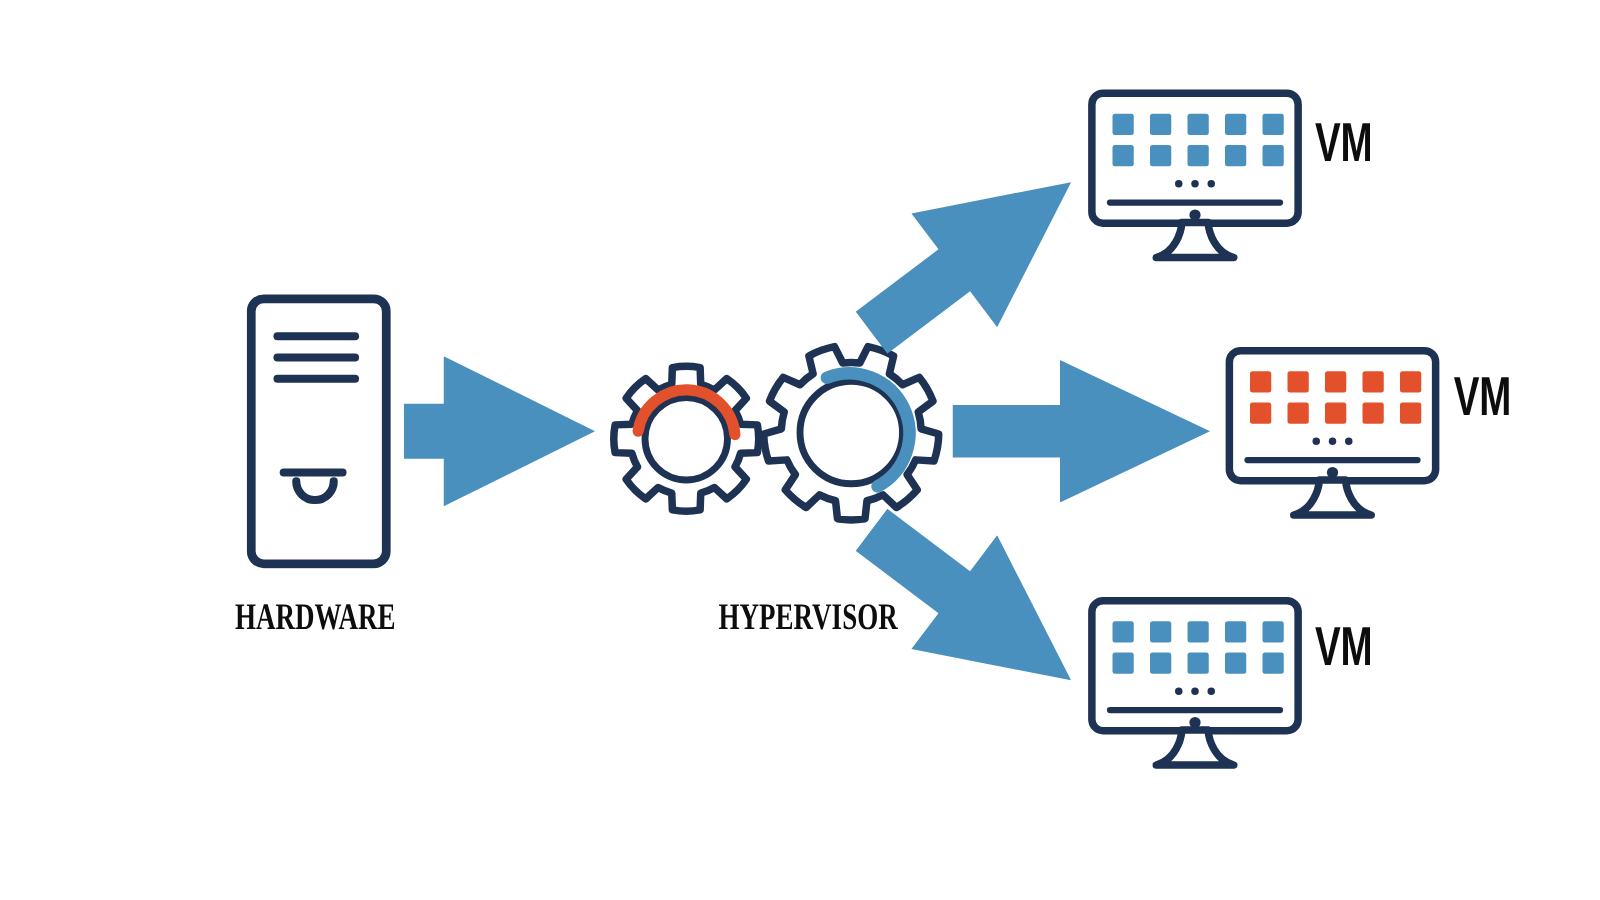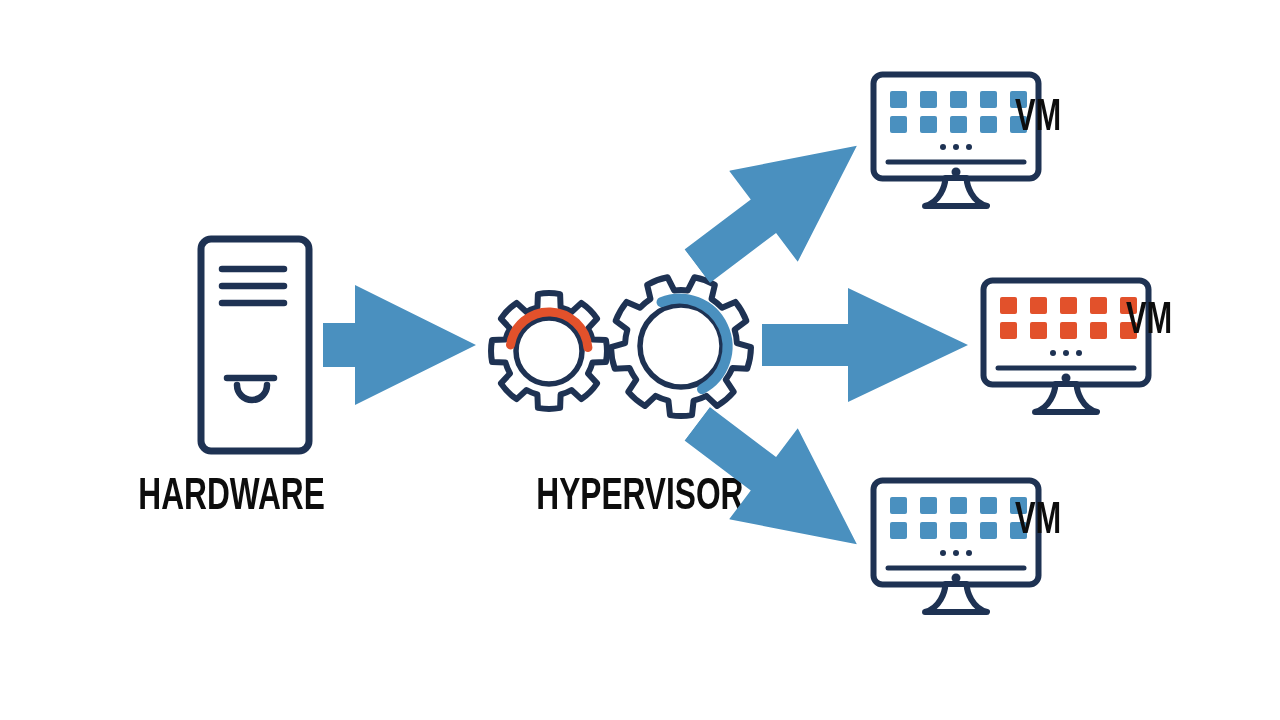--- a/index.html
+++ b/index.html
@@ -23,24 +23,24 @@
   .sm{stroke-width:9;}
   .lg{stroke-width:10;}
   .frame{fill:#fff;stroke:var(--navy);stroke-width:6;}
   .mline{stroke:var(--navy);stroke-width:5;stroke-linecap:round;}
   .dotf{fill:var(--navy);}
   .stand{fill:#fff;stroke:var(--navy);stroke-width:6;stroke-linejoin:round;}
 
   
   .label{
     position:absolute;font-weight:700;color:var(--ink);
-    text-align:left;white-space:nowrap;
+    text-align:center;white-space:nowrap;
   }
   .label>span{display:inline-block;transform:scaleX(.72);transform-origin:center;}
-  .node-label{font-size:44px;line-height:36px;width:300px;}
+  .node-label{font-size:30px;line-height:36px;width:300px;font-family:Liberation Serif, serif;}
   .vm-label{font-size:44px;line-height:44px;width:140px;}
   .vm-label>span{transform:scaleX(.70);}
 </style>
 </head>
 <body>
 
 <div class="stage" style="background: rgb(255, 255, 255);">
 
   <svg class="abs" style="left:197px;top:235px" width="116" height="220" viewBox="0 0 116 220">
     <rect class="ol" x="4" y="4" width="108" height="212" rx="10"></rect>

